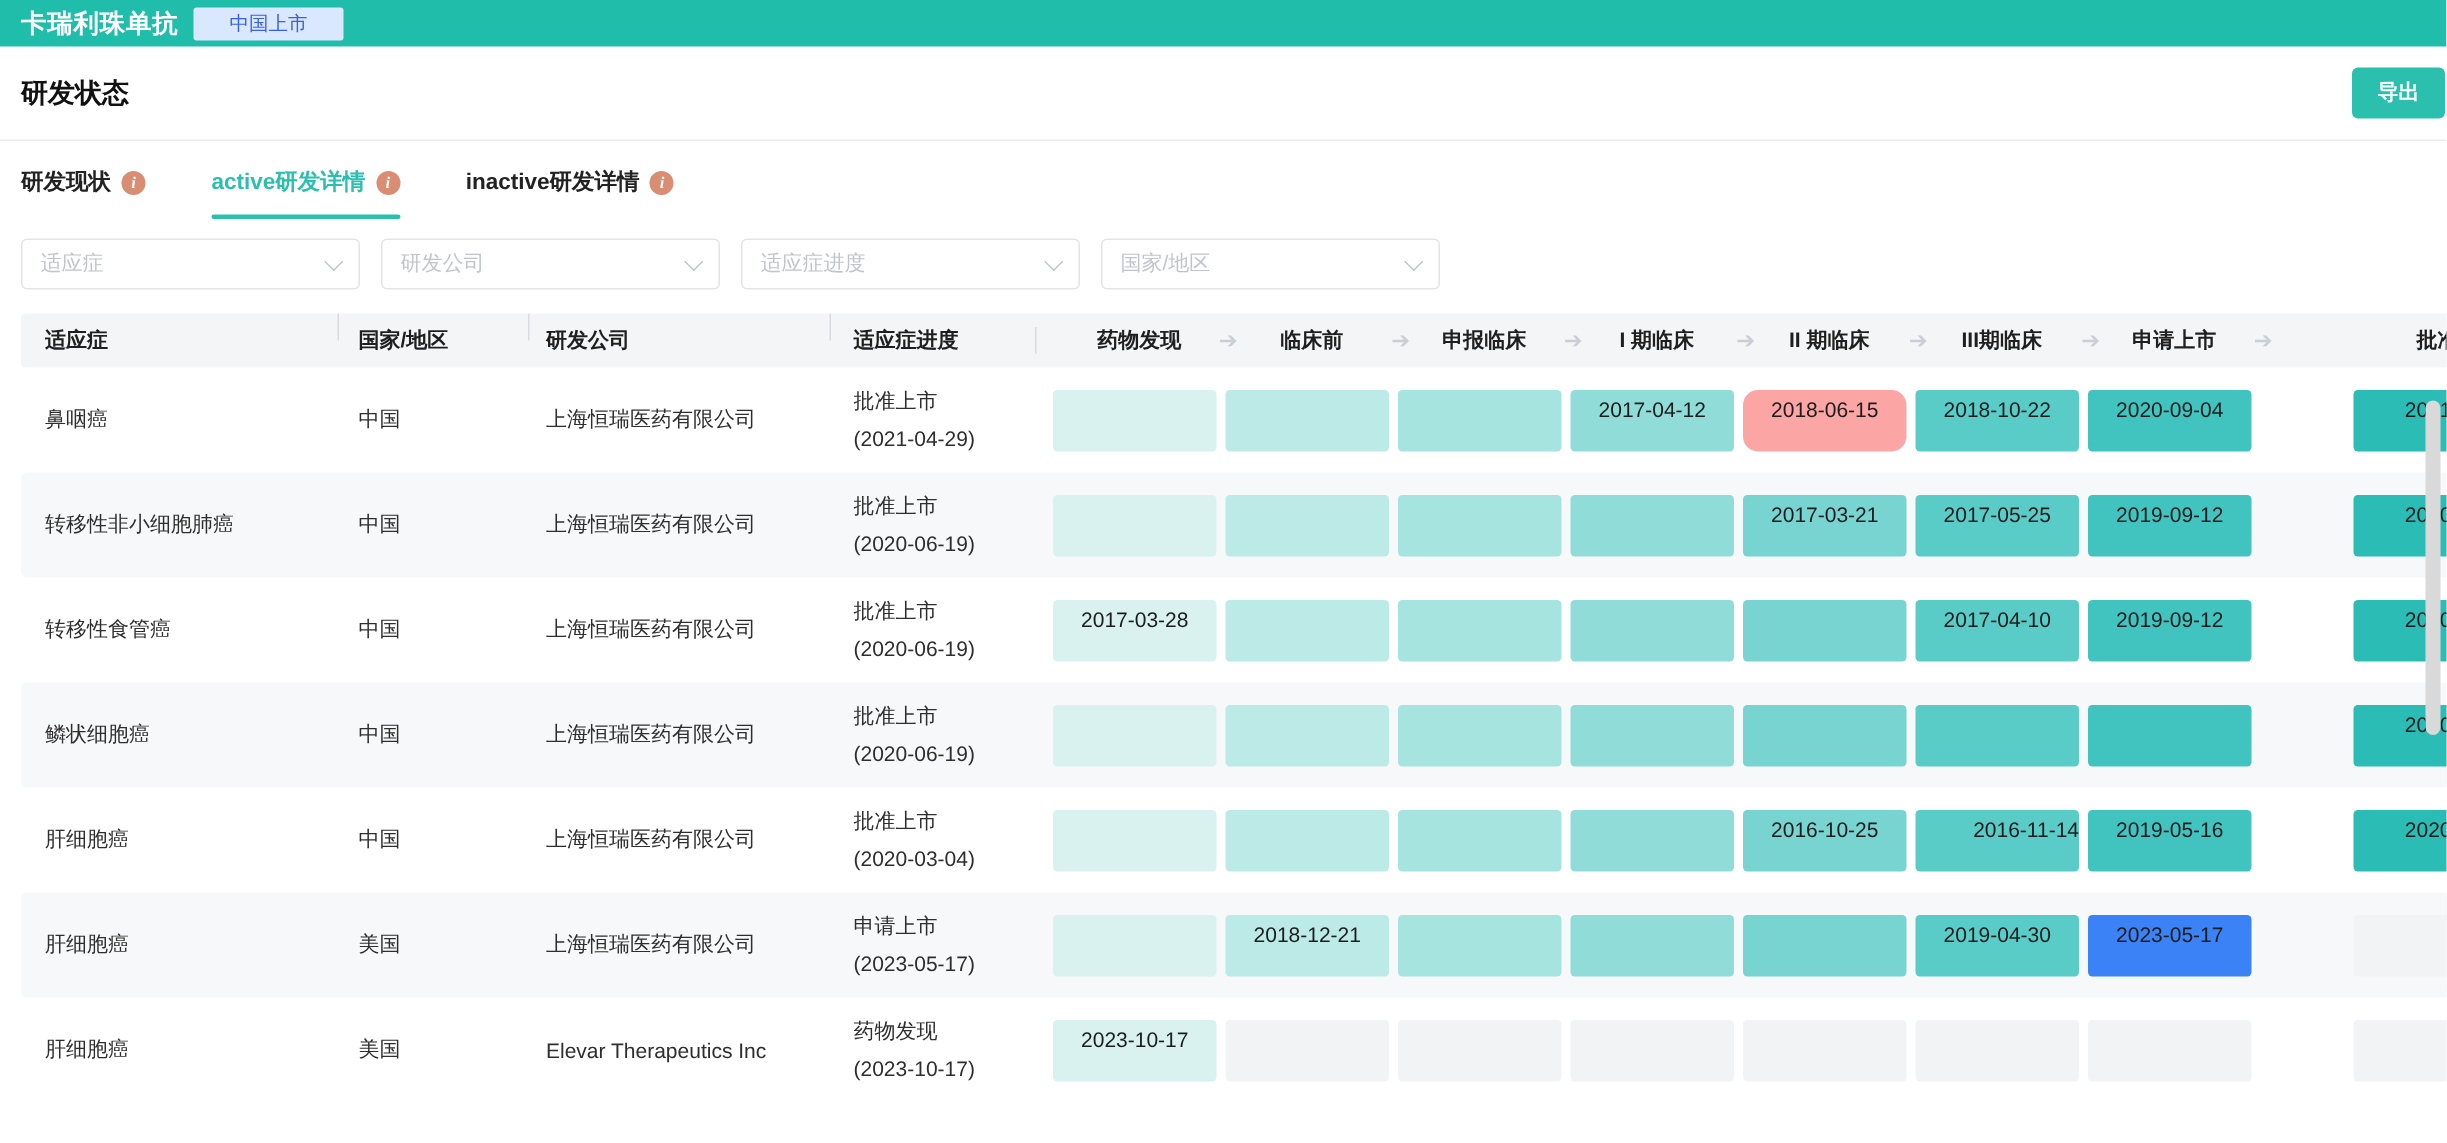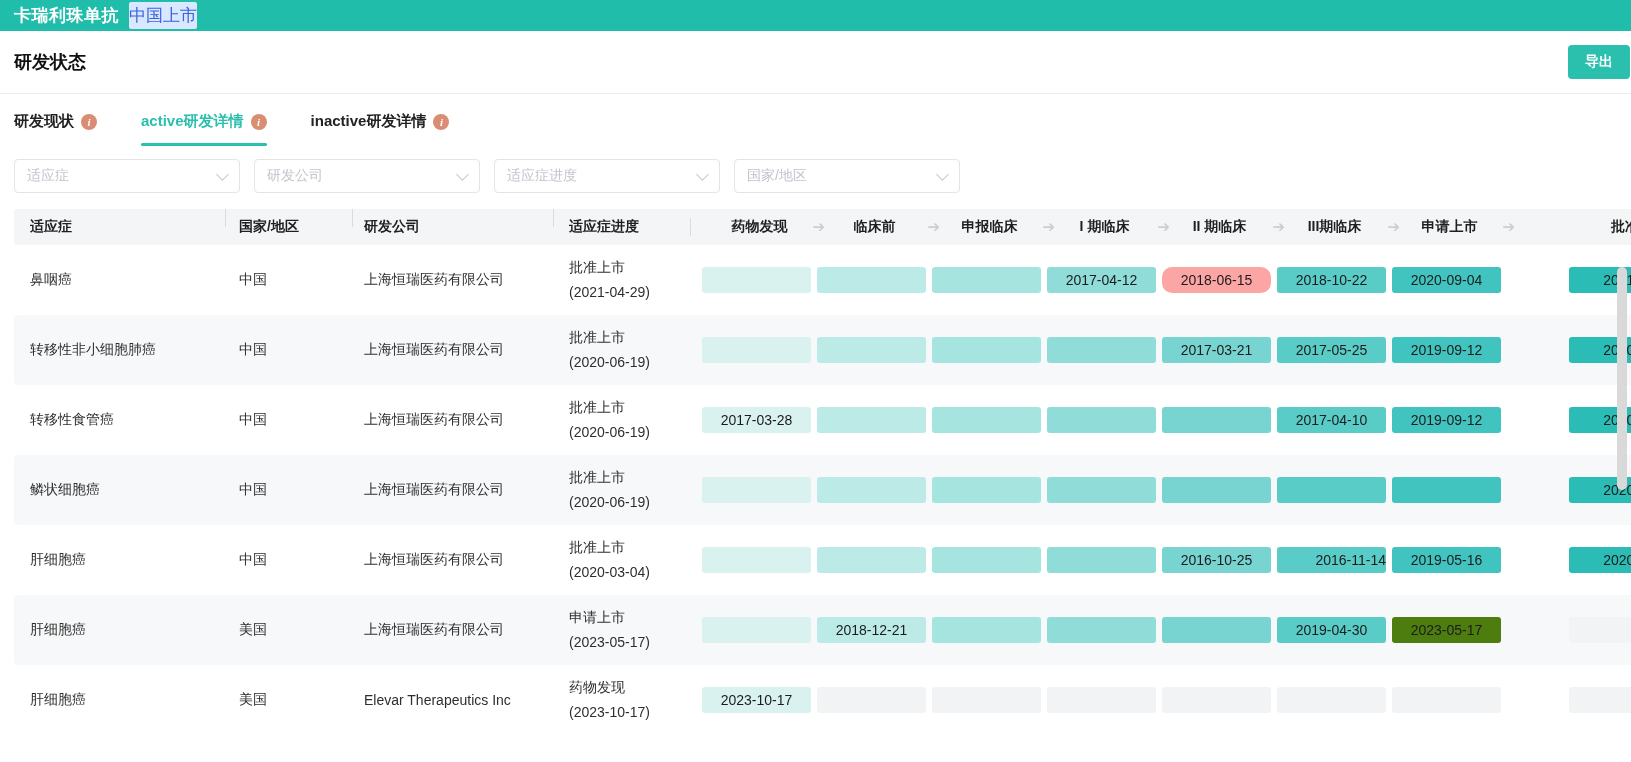--- a/index.html
+++ b/index.html
@@ -4,21 +4,21 @@
 <style>
   html,body{margin:0;padding:0}
   body{
     width:1631px;height:762px;overflow:hidden;position:relative;
     background:#fff;color:#333;
     font-family:"Liberation Sans","DejaVu Sans",sans-serif;
   }
   
   .topbar{height:31px;background:var(--topbar-bg,#20bdab);display:flex;align-items:center;padding:0 14px;gap:10px}
   .topbar-title{color:#fff;font-size:17px;font-weight:bold;letter-spacing:.5px}
-  .listed-badge{background:var(--badge-bg,#d9e7ff);color:var(--badge-text,#3a62e0);font-size:17px;padding:2px 0;border-radius:2px}
+  .listed-badge{background:var(--badge-bg,#d9e7ff);color:var(--badge-text,#3a62e0);font-size:13px;padding:2px 24px;border-radius:2px}
   
   .section-row{display:flex;align-items:center;justify-content:space-between;height:62px;border-bottom:1px solid #ededed;padding-left:14px}
   .section-title{font-size:18px;font-weight:bold;color:#111}
   .export-btn{background:var(--accent,#2bbfae);color:#fff;font-size:14px;font-weight:bold;border:none;border-radius:4px;padding:8px 17px;margin-right:1px;cursor:pointer}
   
   .tabs{display:flex;gap:44px;padding:18px 0 0 14px}
   .tab{display:flex;align-items:center;gap:7px;font-size:15px;font-weight:bold;color:#222;position:relative;padding-bottom:15px;cursor:pointer}
   .tab.active{color:var(--accent,#2bbfae)}
   .tab.active::after{content:"";position:absolute;left:0;right:0;bottom:0;height:3px;background:var(--accent,#2bbfae);border-radius:2px}
   .info-icon{width:16px;height:16px;min-width:16px;border-radius:50%;background:var(--info-bg,#d98d72);color:#fff;font-size:11px;font-weight:bold;font-style:italic;display:flex;align-items:center;justify-content:center;font-family:"Liberation Serif","DejaVu Serif",serif}
@@ -46,21 +46,21 @@
   
   .trow{display:flex;align-items:center;height:70px;margin-left:14px;border-radius:4px;font-size:14px;color:#2e2e2e}
   .trow.alt{background:#f7f8f9}
   .bc{box-sizing:border-box}
   .bc1{width:211px;padding-left:16px}
   .bc2{width:127px;padding-left:14px}
   .bc3{width:201px;padding-left:12px}
   .bc4{width:137px;padding-left:16px;line-height:25px}
   .stage-col{width:115px;min-width:115px;display:flex}
   .stage-col.last{width:250px;min-width:250px}
-  .cell{width:109px;min-width:109px;height:26px;border-radius:3px;font-size:14px;color:#1c1c1c;text-align:center;line-height:26px;overflow:hidden;white-space:nowrap}
+  .cell{width:109px;min-width:109px;height:41px;border-radius:3px;font-size:14px;color:#1c1c1c;text-align:center;line-height:26px;overflow:hidden;white-space:nowrap}
   .stage-col.last .cell{margin-left:62px;width:140px;min-width:140px}
   .cell.empty{background:var(--empty-stage,#f2f3f5)}
   
   .v-scroll-thumb{position:absolute;right:4px;top:267px;width:10px;height:223px;border-radius:5px;background:var(--scrollbar,#d9d9d9)}
 </style>
 </head>
 <body>
 
 <div class="topbar">
   <span class="topbar-title">卡瑞利珠单抗</span>
@@ -344,21 +344,21 @@
           <div class="stage-col">
             <div class="cell" style="background: rgb(143, 220, 217);"></div>
           </div>
           <div class="stage-col">
             <div class="cell" style="background: rgb(119, 212, 209);"></div>
           </div>
           <div class="stage-col">
             <div class="cell" style="background: rgb(90, 204, 200);">2019-04-30</div>
           </div>
           <div class="stage-col">
-            <div class="cell" style="background: #4d7c0f;">2023-05-17</div>
+            <div class="cell" style="background: #3b82f6;">2023-05-17</div>
           </div>
           <div class="stage-col last">
             <div class="cell empty"></div>
           </div>
         </div>
   </div>
       <div class="trow">
     <div class="bc bc1">肝细胞癌</div>
     <div class="bc bc2">美国</div>
     <div class="bc bc3">Elevar Therapeutics Inc</div>

